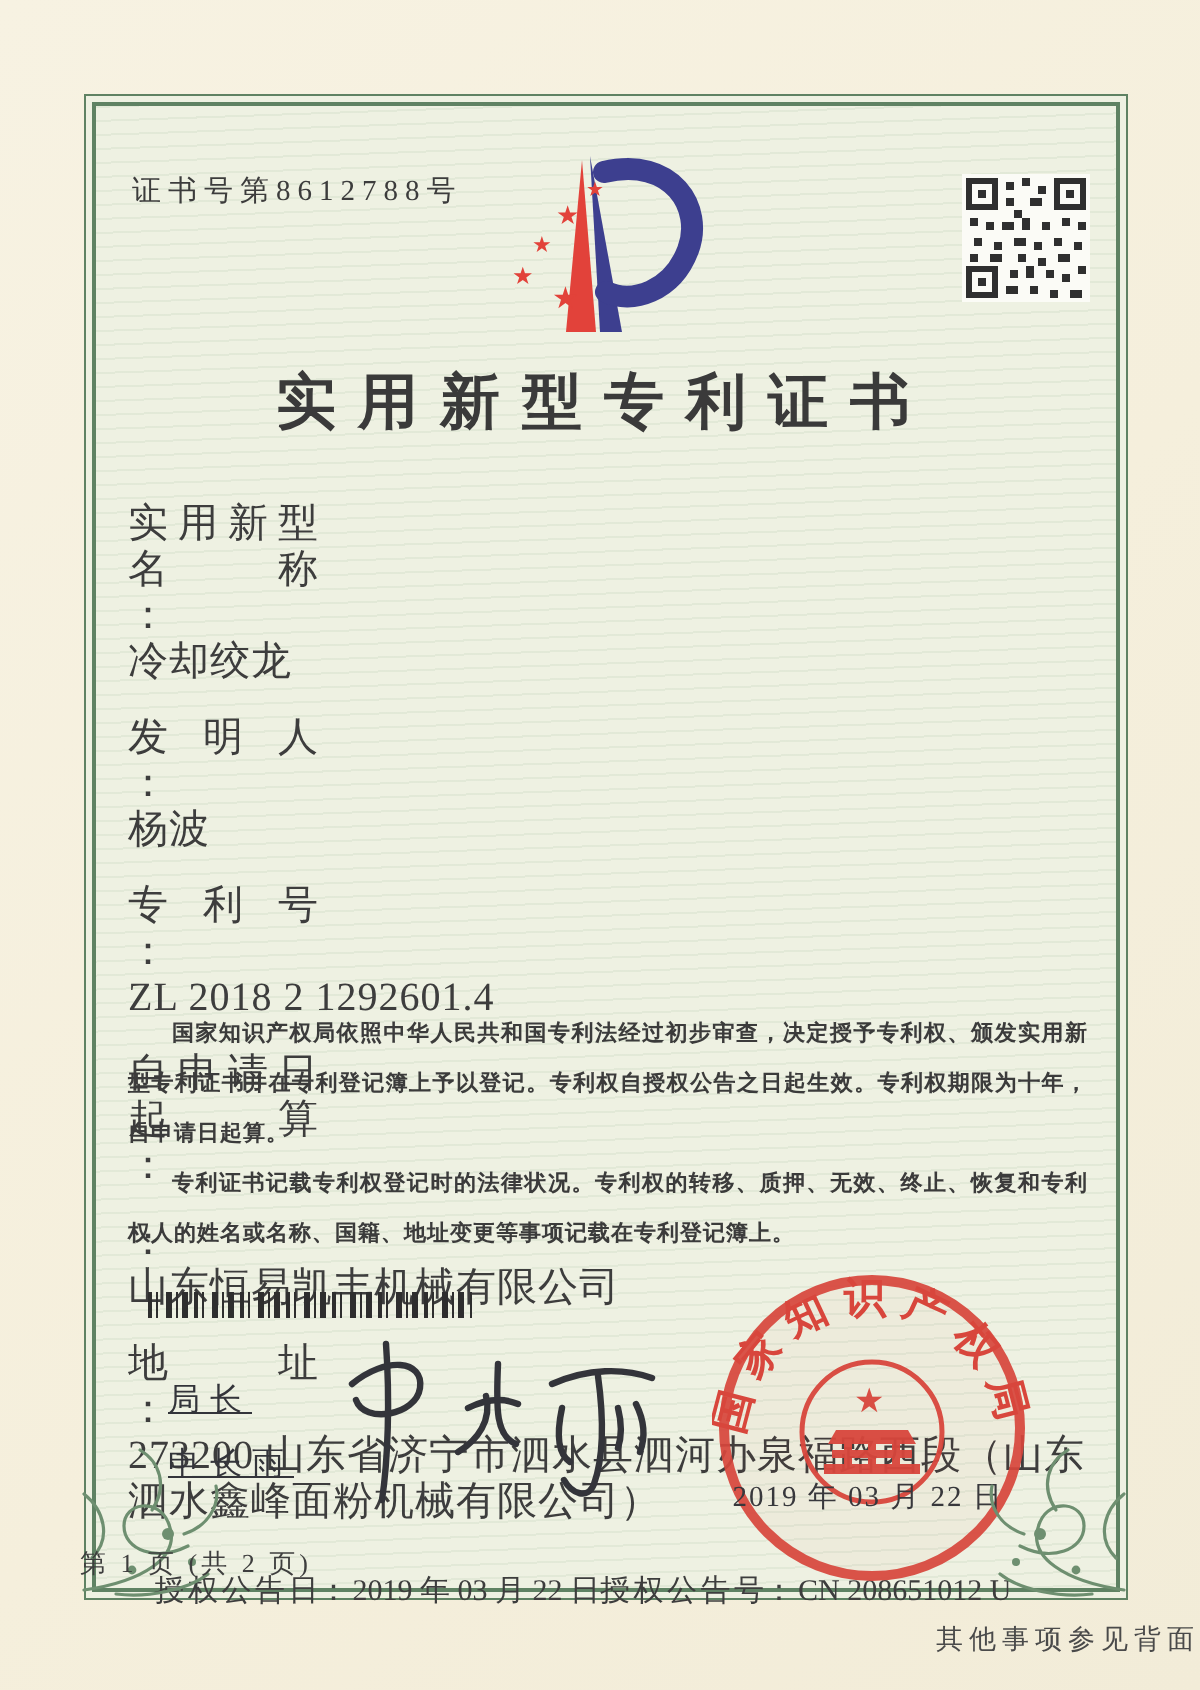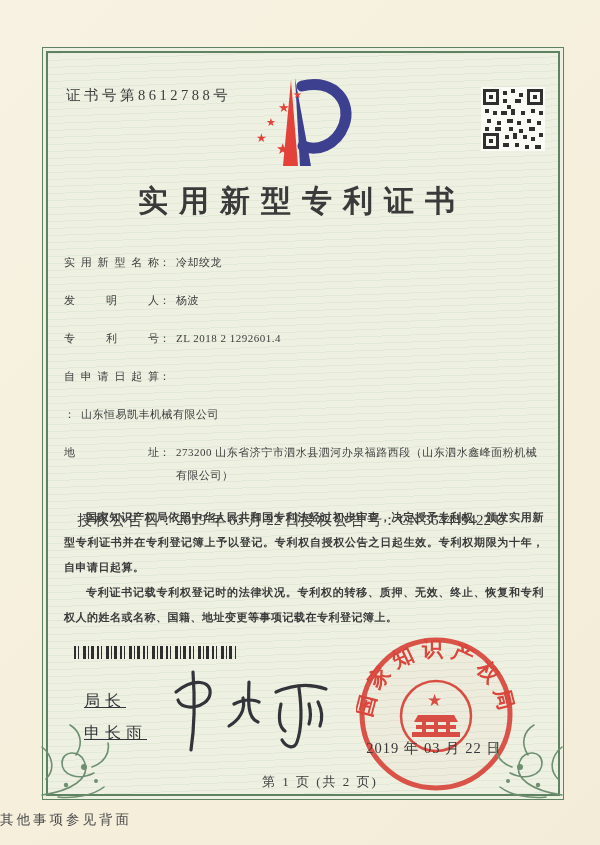--- a/index.html
+++ b/index.html
@@ -33,21 +33,21 @@
     font-size:14.5px;letter-spacing:3.5px;color:#3c3c3c;
   }
   .logo{position:absolute;left:238px;top:60px;width:122px;height:122px;}
   .qr{position:absolute;left:481px;top:87px;width:64px;height:64px;}
   .title{
     position:absolute;left:42px;top:181px;width:520px;
     text-align:center;font-size:30px;font-weight:700;color:#3a3a3a;
     letter-spacing:11px;
   }
   .fields{position:absolute;left:64px;top:251px;width:482px;color:#3d3d3d;}
-  .frow{display:flex;align-items:flex-start;font-size:11px;line-height:23px;margin-bottom:15px;}
+  .frow{display:flex;align-items:flex-start;font-size:20px;line-height:23px;margin-bottom:15px;flex-direction:column;}
   .frow.addr{margin-bottom:22px;}
   .flabel{
     flex:none;display:inline-block;width:95px;
     text-align:justify;text-align-last:justify;
   }
   .fcolon{flex:none;width:17px;}
   .fvalue{flex:1;letter-spacing:0.5px;}
   .grant-row{display:flex;font-size:15px;line-height:23px;}
   .grant-left{flex:none;width:236px;display:flex;justify-content:flex-end;}
   .grant-right{flex:1;display:flex;}
@@ -76,26 +76,26 @@
   .signature{position:absolute;left:148px;top:660px;width:195px;height:98px;}
   .seal{position:absolute;left:356px;top:634px;width:160px;height:160px;}
   .seal-date{
     position:absolute;left:358px;top:739px;width:152px;
     text-align:center;font-size:14.5px;letter-spacing:1px;color:#38383c;
   }
   .ornament{position:absolute;width:104px;height:104px;}
   .ornament.bl{left:36px;top:697px;}
   .ornament.br{left:464px;top:697px;transform:scaleX(-1);}
   .page-footer{
-    position:absolute;left:60px;top:773px;width:520px;
-    text-align:center;font-size:13px;letter-spacing:2px;color:#3e3e3e;
+    position:absolute;left:40px;top:773px;width:520px;
+    text-align:left;font-size:13px;letter-spacing:2px;color:#3e3e3e;
   }
   .back-note{
     position:absolute;left:0;top:811px;width:600px;
-    text-align:left;font-size:13.5px;letter-spacing:3px;color:#4a4a4a;
+    text-align:right;font-size:13.5px;letter-spacing:3px;color:#4a4a4a;
   }
   .star{font-family:"DejaVu Sans",sans-serif;}
 </style>
 </head>
 <body>
 
 <div class="sheet">
 
   <div class="frame">
     <div class="frame-inner"></div>
@@ -199,21 +199,21 @@
     </div>
     <div class="grant-row">
       <div class="grant-left">
         <span class="glabel">授权公告日</span>
           <span class="fcolon">：</span>
           <span>2019 年 03 月 22 日</span>
       </div>
       <div class="grant-right">
         <span class="glabel">授权公告号</span>
           <span class="fcolon">：</span>
-          <span>CN 364449422 U</span>
+          <span>CN 208651012 U</span>
       </div>
     </div>
   </div>
 
   <div class="body-text">
     <p>国家知识产权局依照中华人民共和国专利法经过初步审查，决定授予专利权、颁发实用新型专利证书并在专利登记簿上予以登记。专利权自授权公告之日起生效。专利权期限为十年，自申请日起算。</p>
     <p>专利证书记载专利权登记时的法律状况。专利权的转移、质押、无效、终止、恢复和专利权人的姓名或名称、国籍、地址变更等事项记载在专利登记簿上。</p>
   </div>
 
   <div class="barcode"></div>

